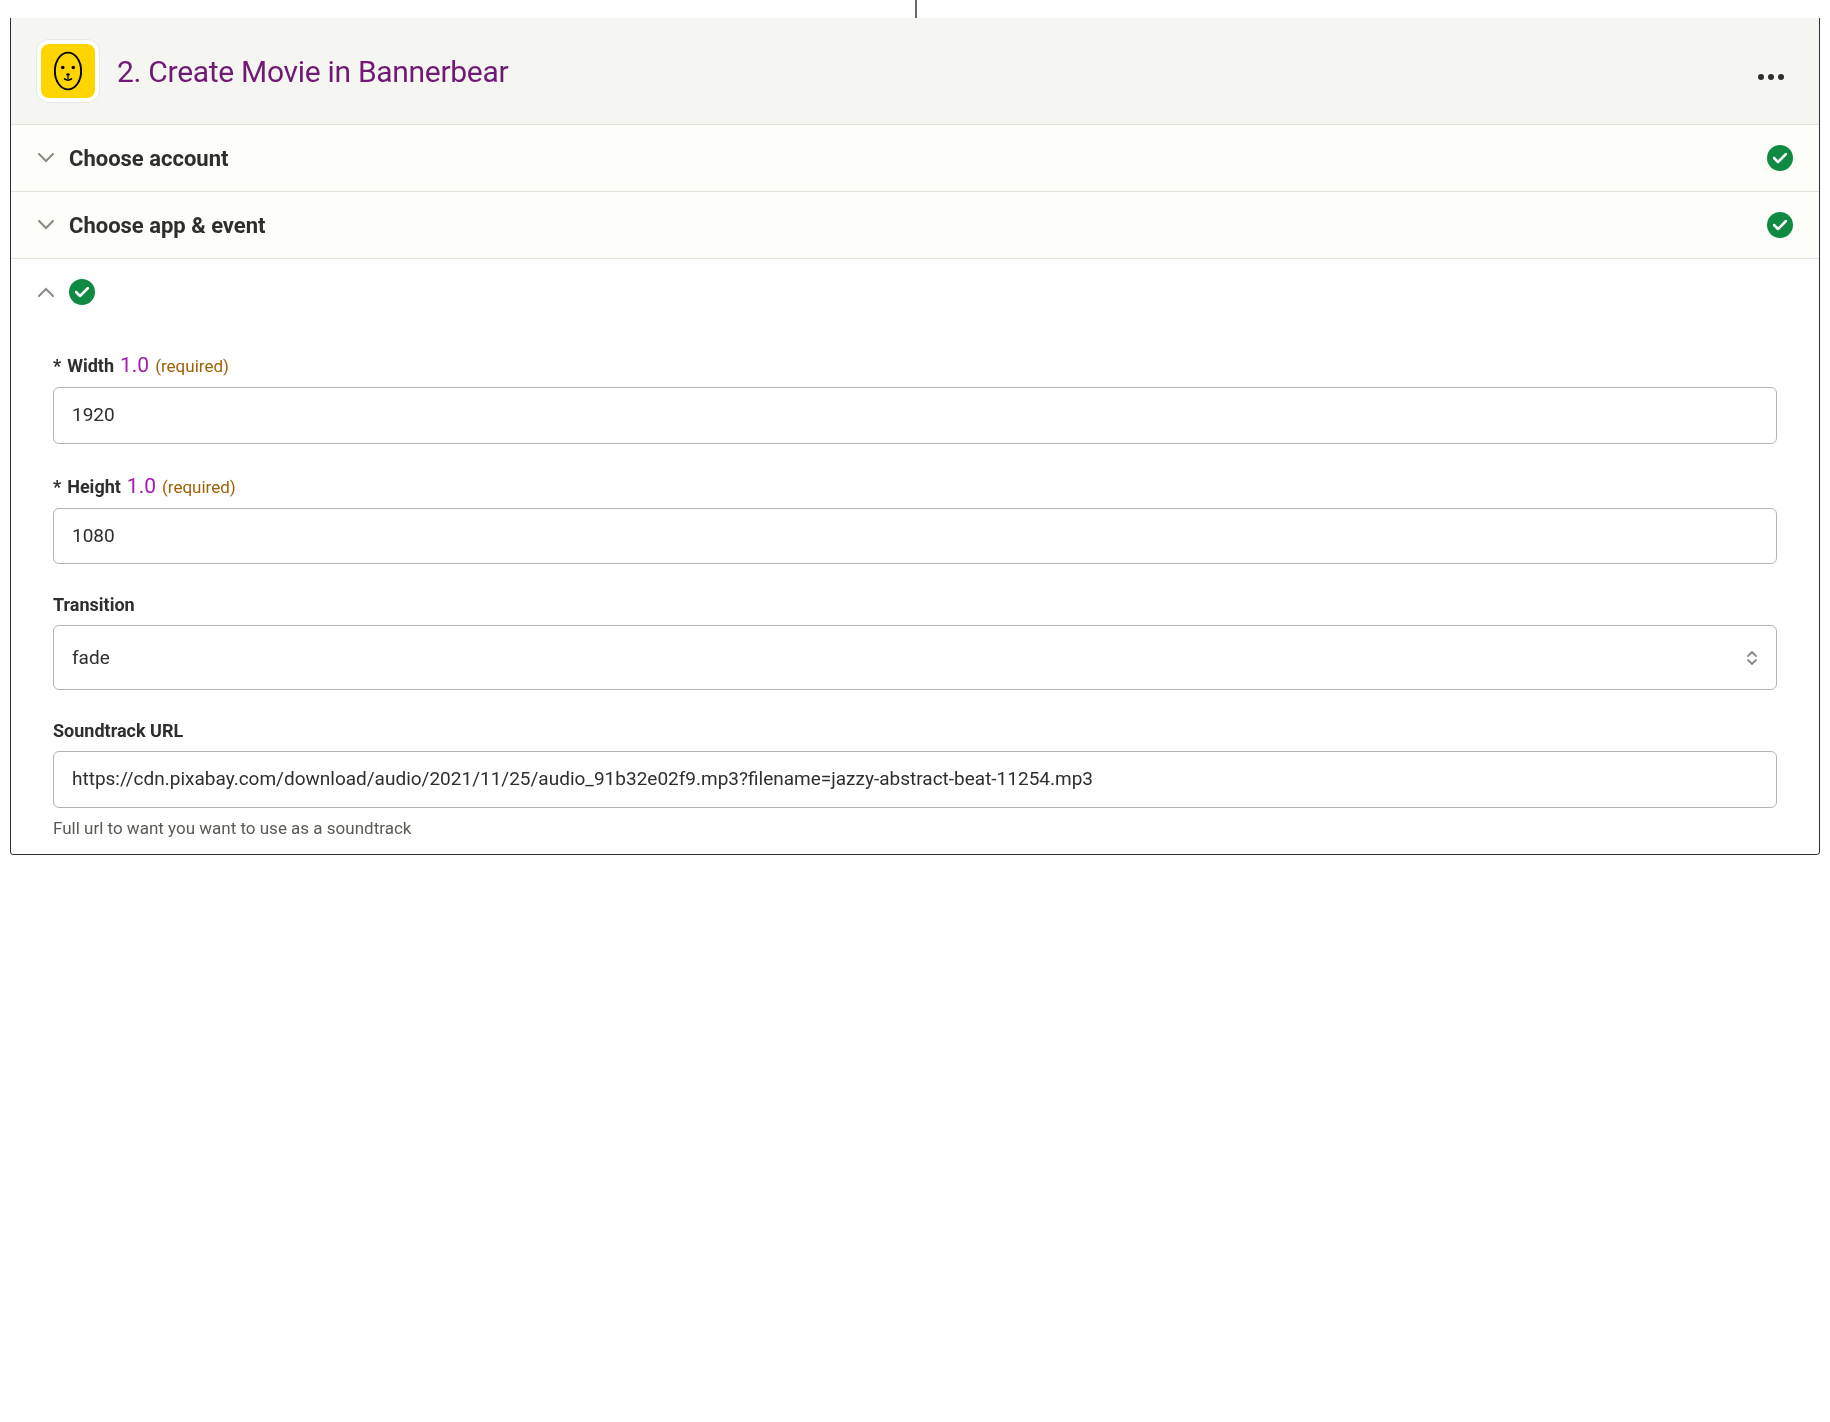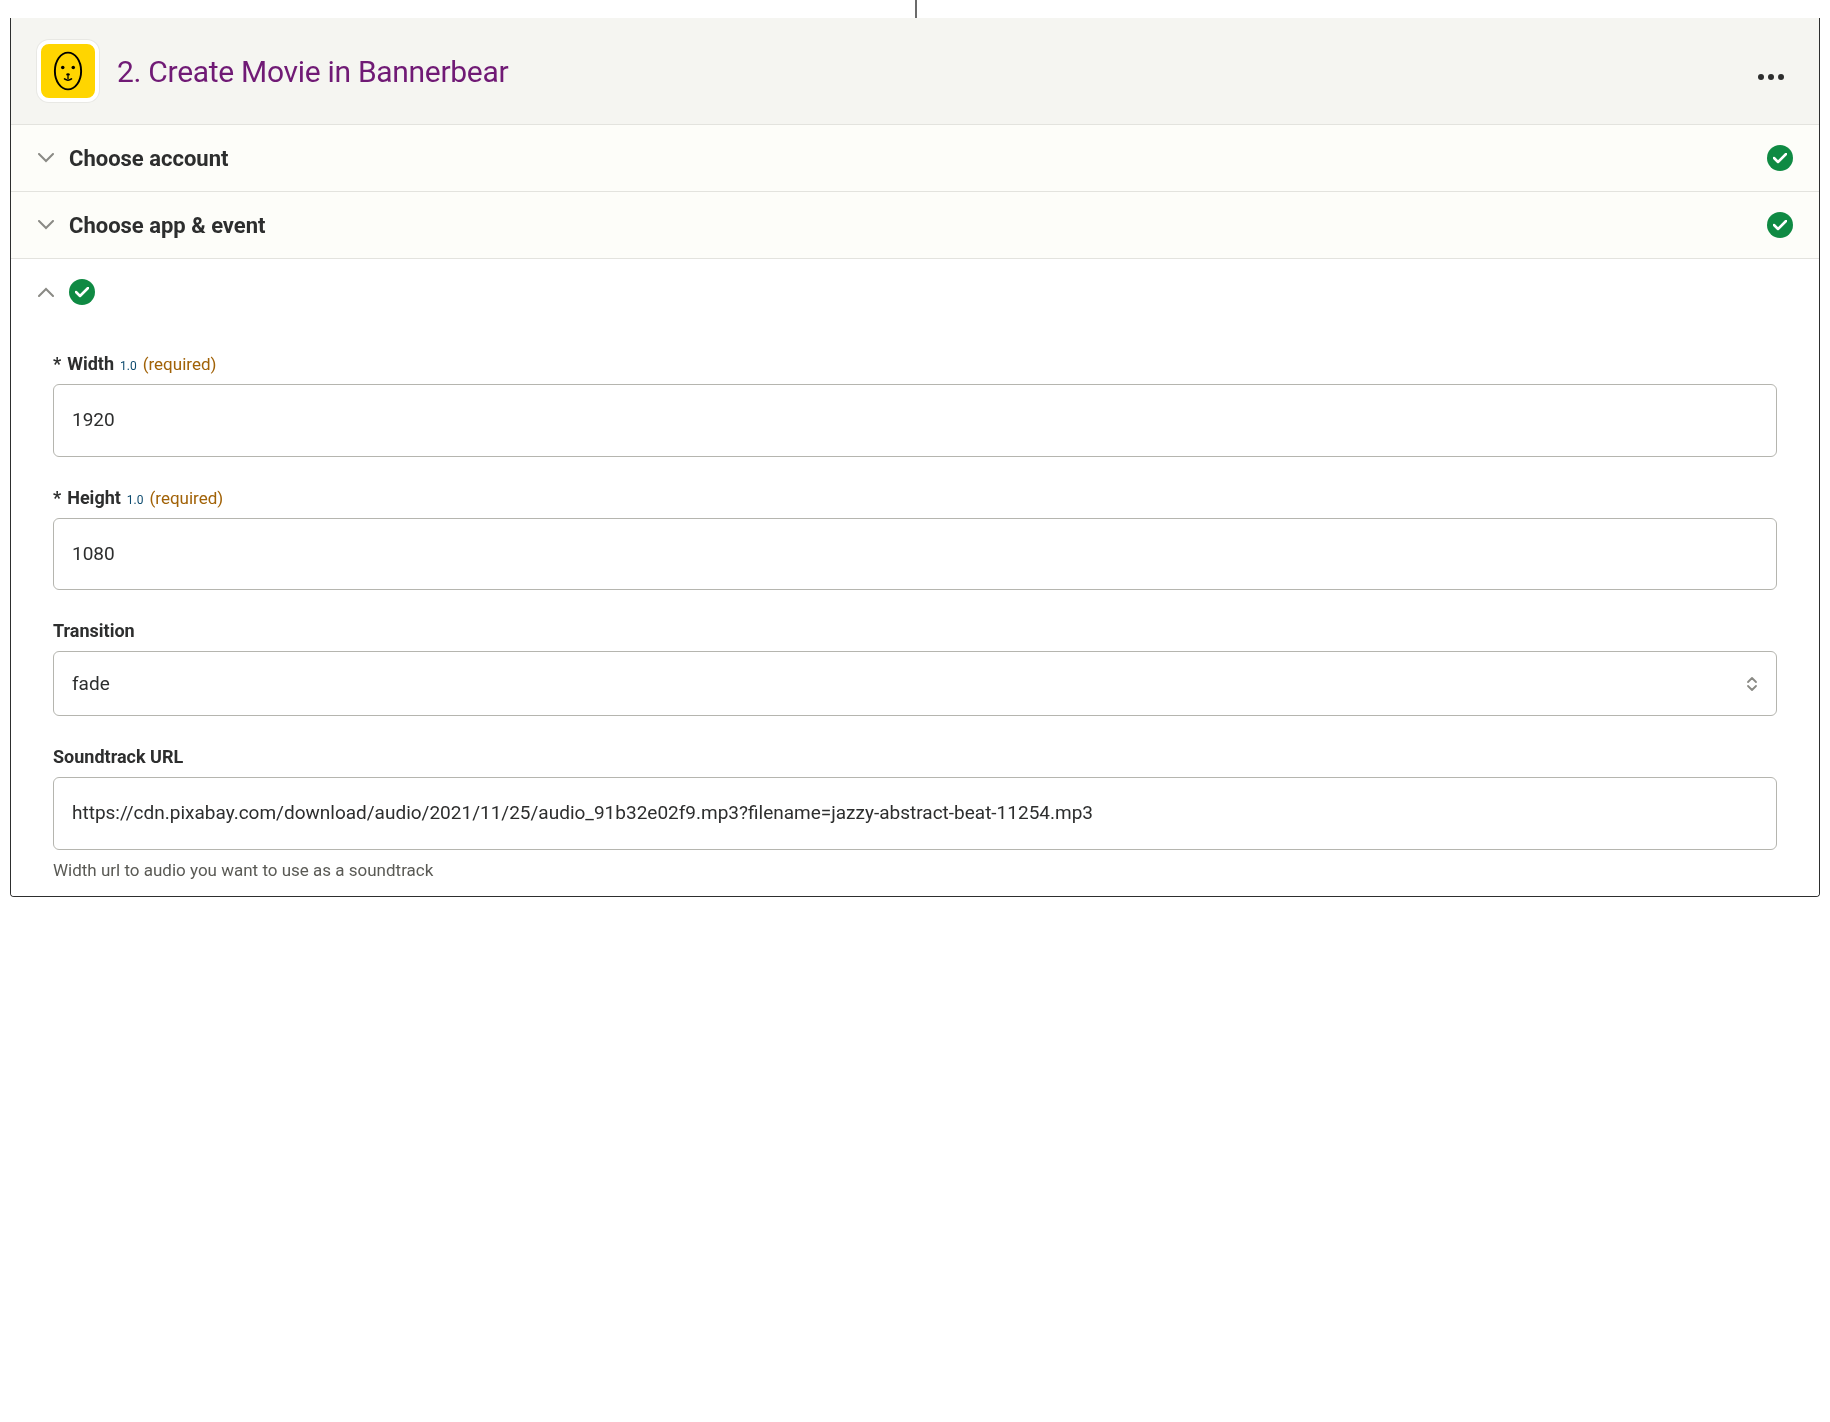--- a/index.html
+++ b/index.html
@@ -170,35 +170,35 @@
     .field-label .req {
       font-weight: 700;
     }
     
     .field-label .name {
       font-weight: 700;
     }
     
     .field-label .version {
       font-weight: 400;
-      font-size: 12px;
-      color: #0c4a6e;
+      font-size: 21px;
+      color: #a21caf;
     }
     
     .field-label .required-text {
       font-weight: 400;
       color: #a16207;
       font-size: 17px;
     }
     
     .input-box {
       width: 100%;
       border: 1px solid #b5b5af;
       border-radius: 6px;
-      padding: 22px 18px;
+      padding: 14px 18px;
       font-size: 19px;
       font-family: inherit;
       color: #2d2e2e;
       background: #fff;
       line-height: 1.4;
       min-height: 52px;
       display: flex;
       align-items: center;
       word-break: break-all;
     }
@@ -344,19 +344,19 @@
       </div>
     </div>
 
     <div class="field" style="margin-bottom:6px;">
       <div class="field-label">
         <span class="name">Soundtrack URL</span>
       </div>
       <div class="input-box">
         <span>https://cdn.pixabay.com/download/audio/2021/11/25/audio_91b32e02f9.mp3?filename=jazzy-abstract-beat-11254.mp3</span>
       </div>
-      <div class="help-text">Width url to audio you want to use as a soundtrack</div>
+      <div class="help-text">Full url to want you want to use as a soundtrack</div>
     </div>
 
   </div>
 
 </div>
 </div>
 
 </body></html>

